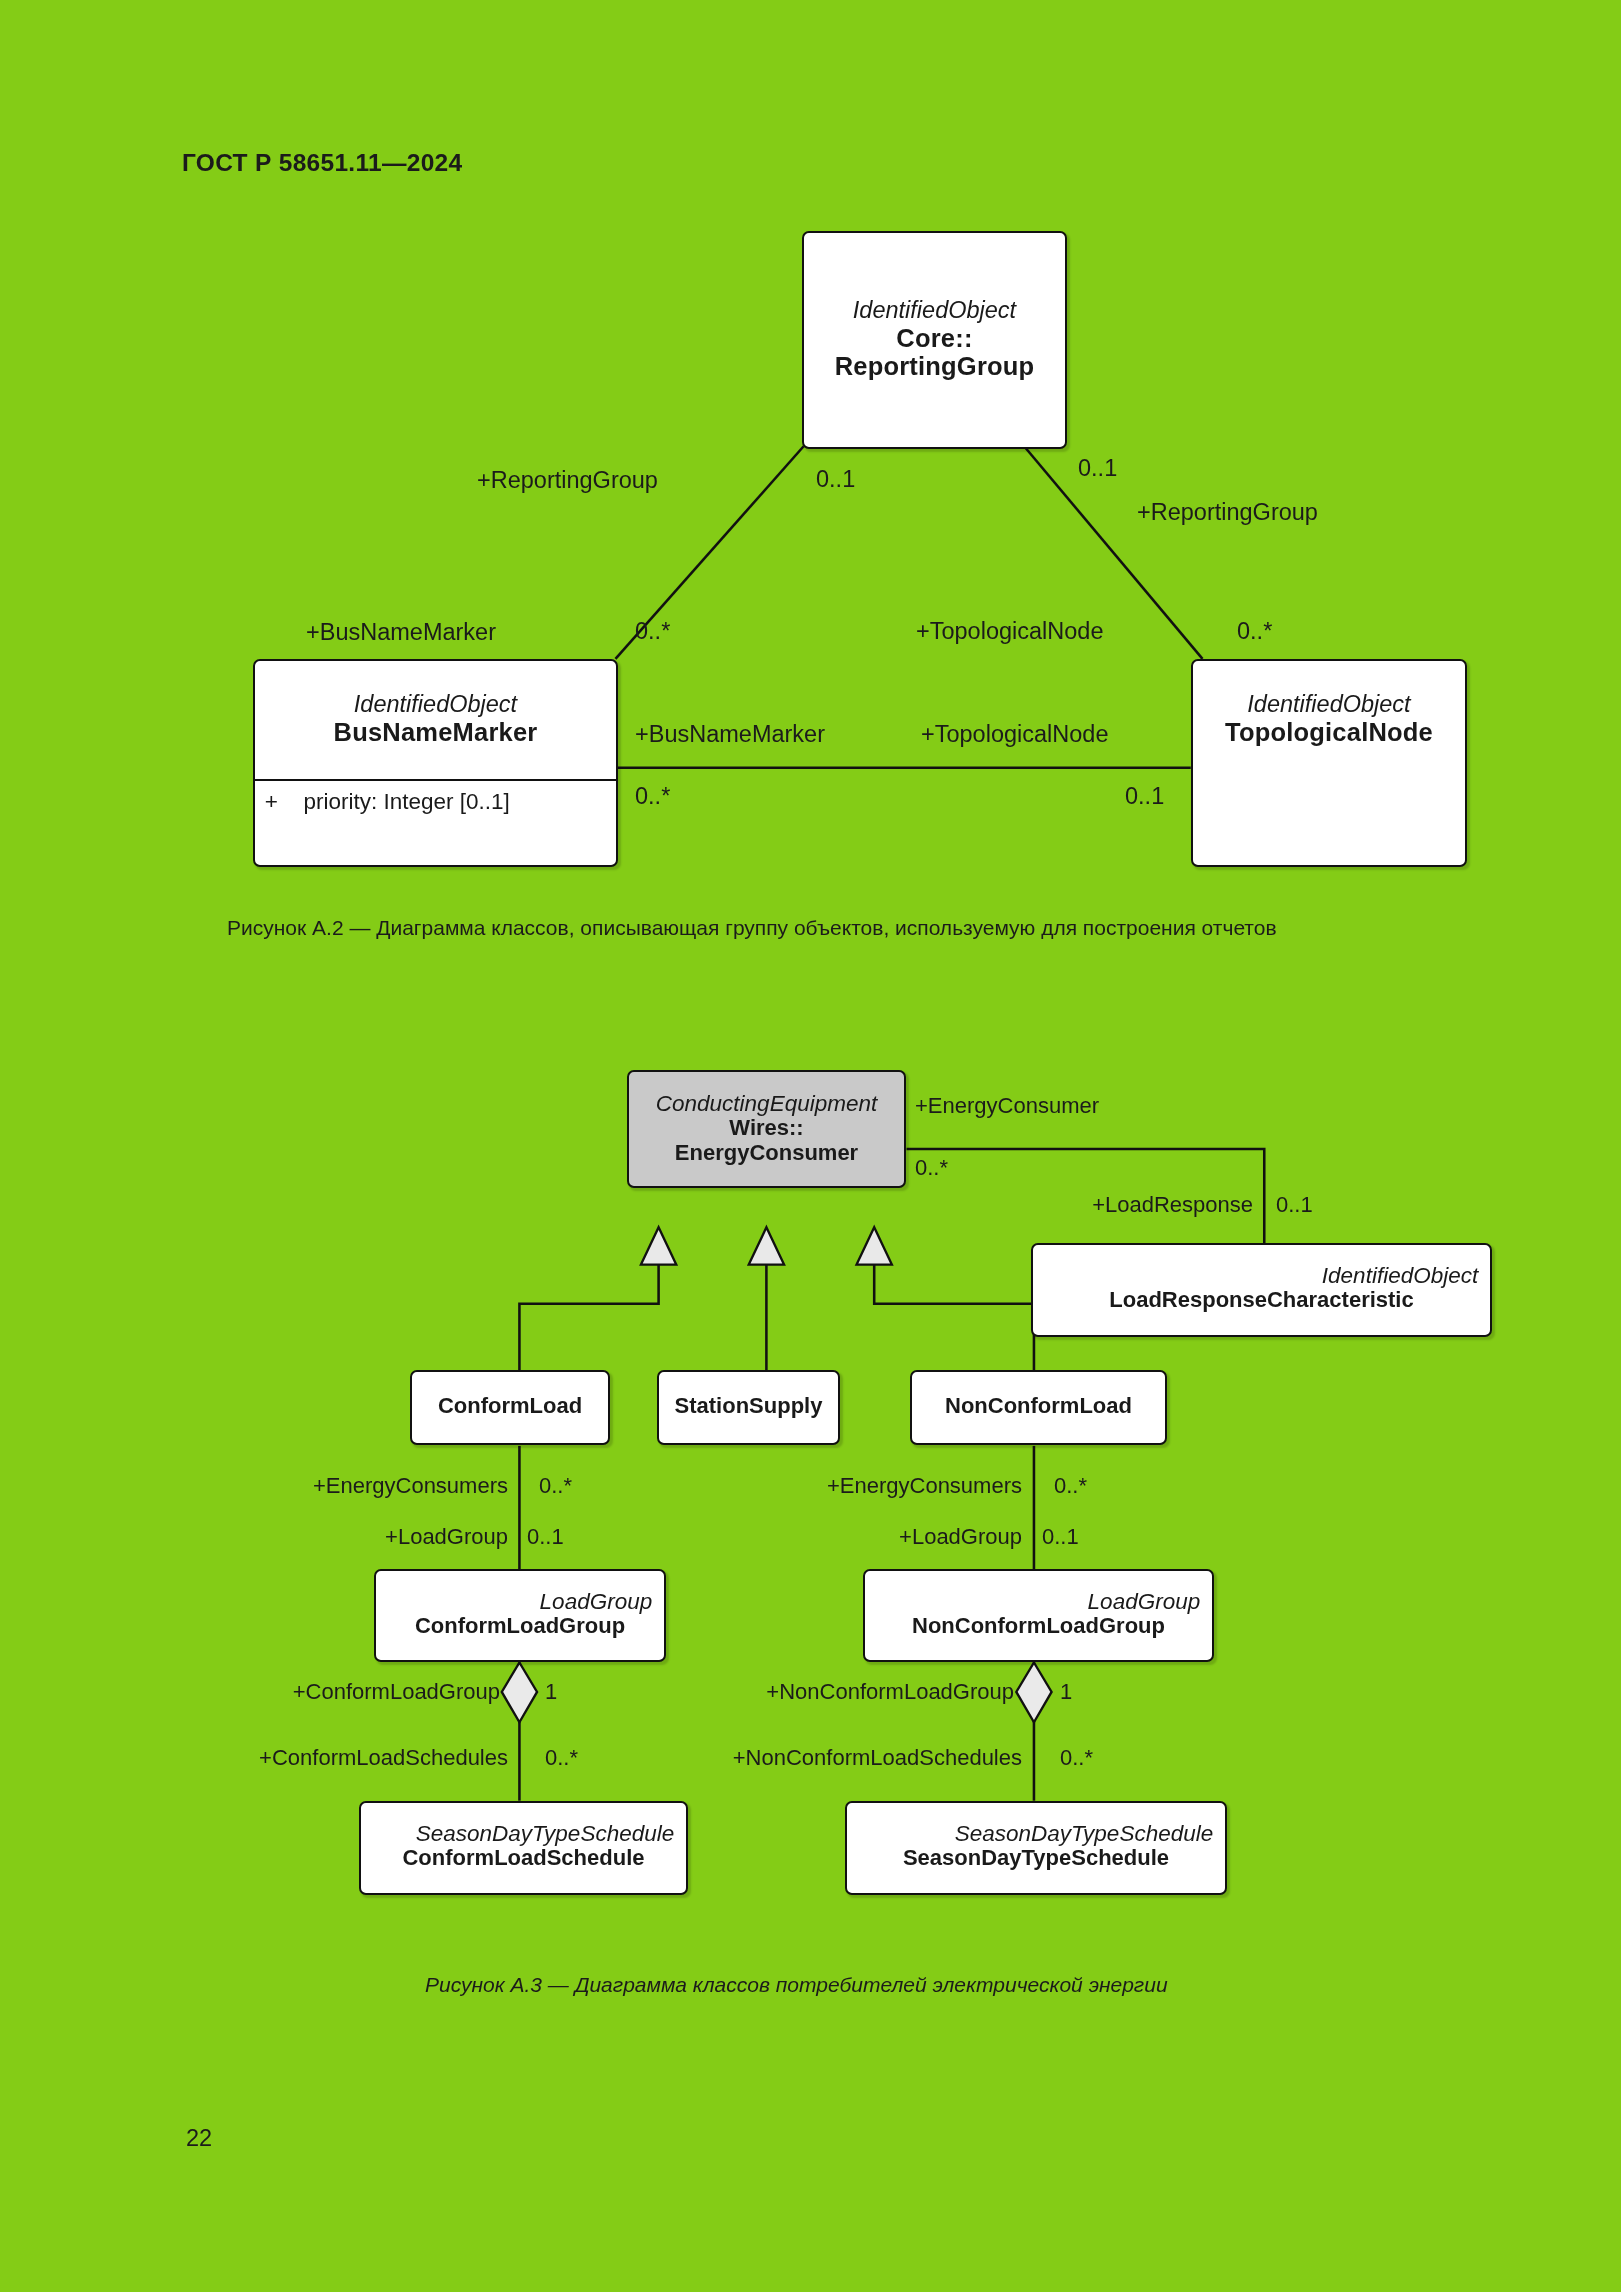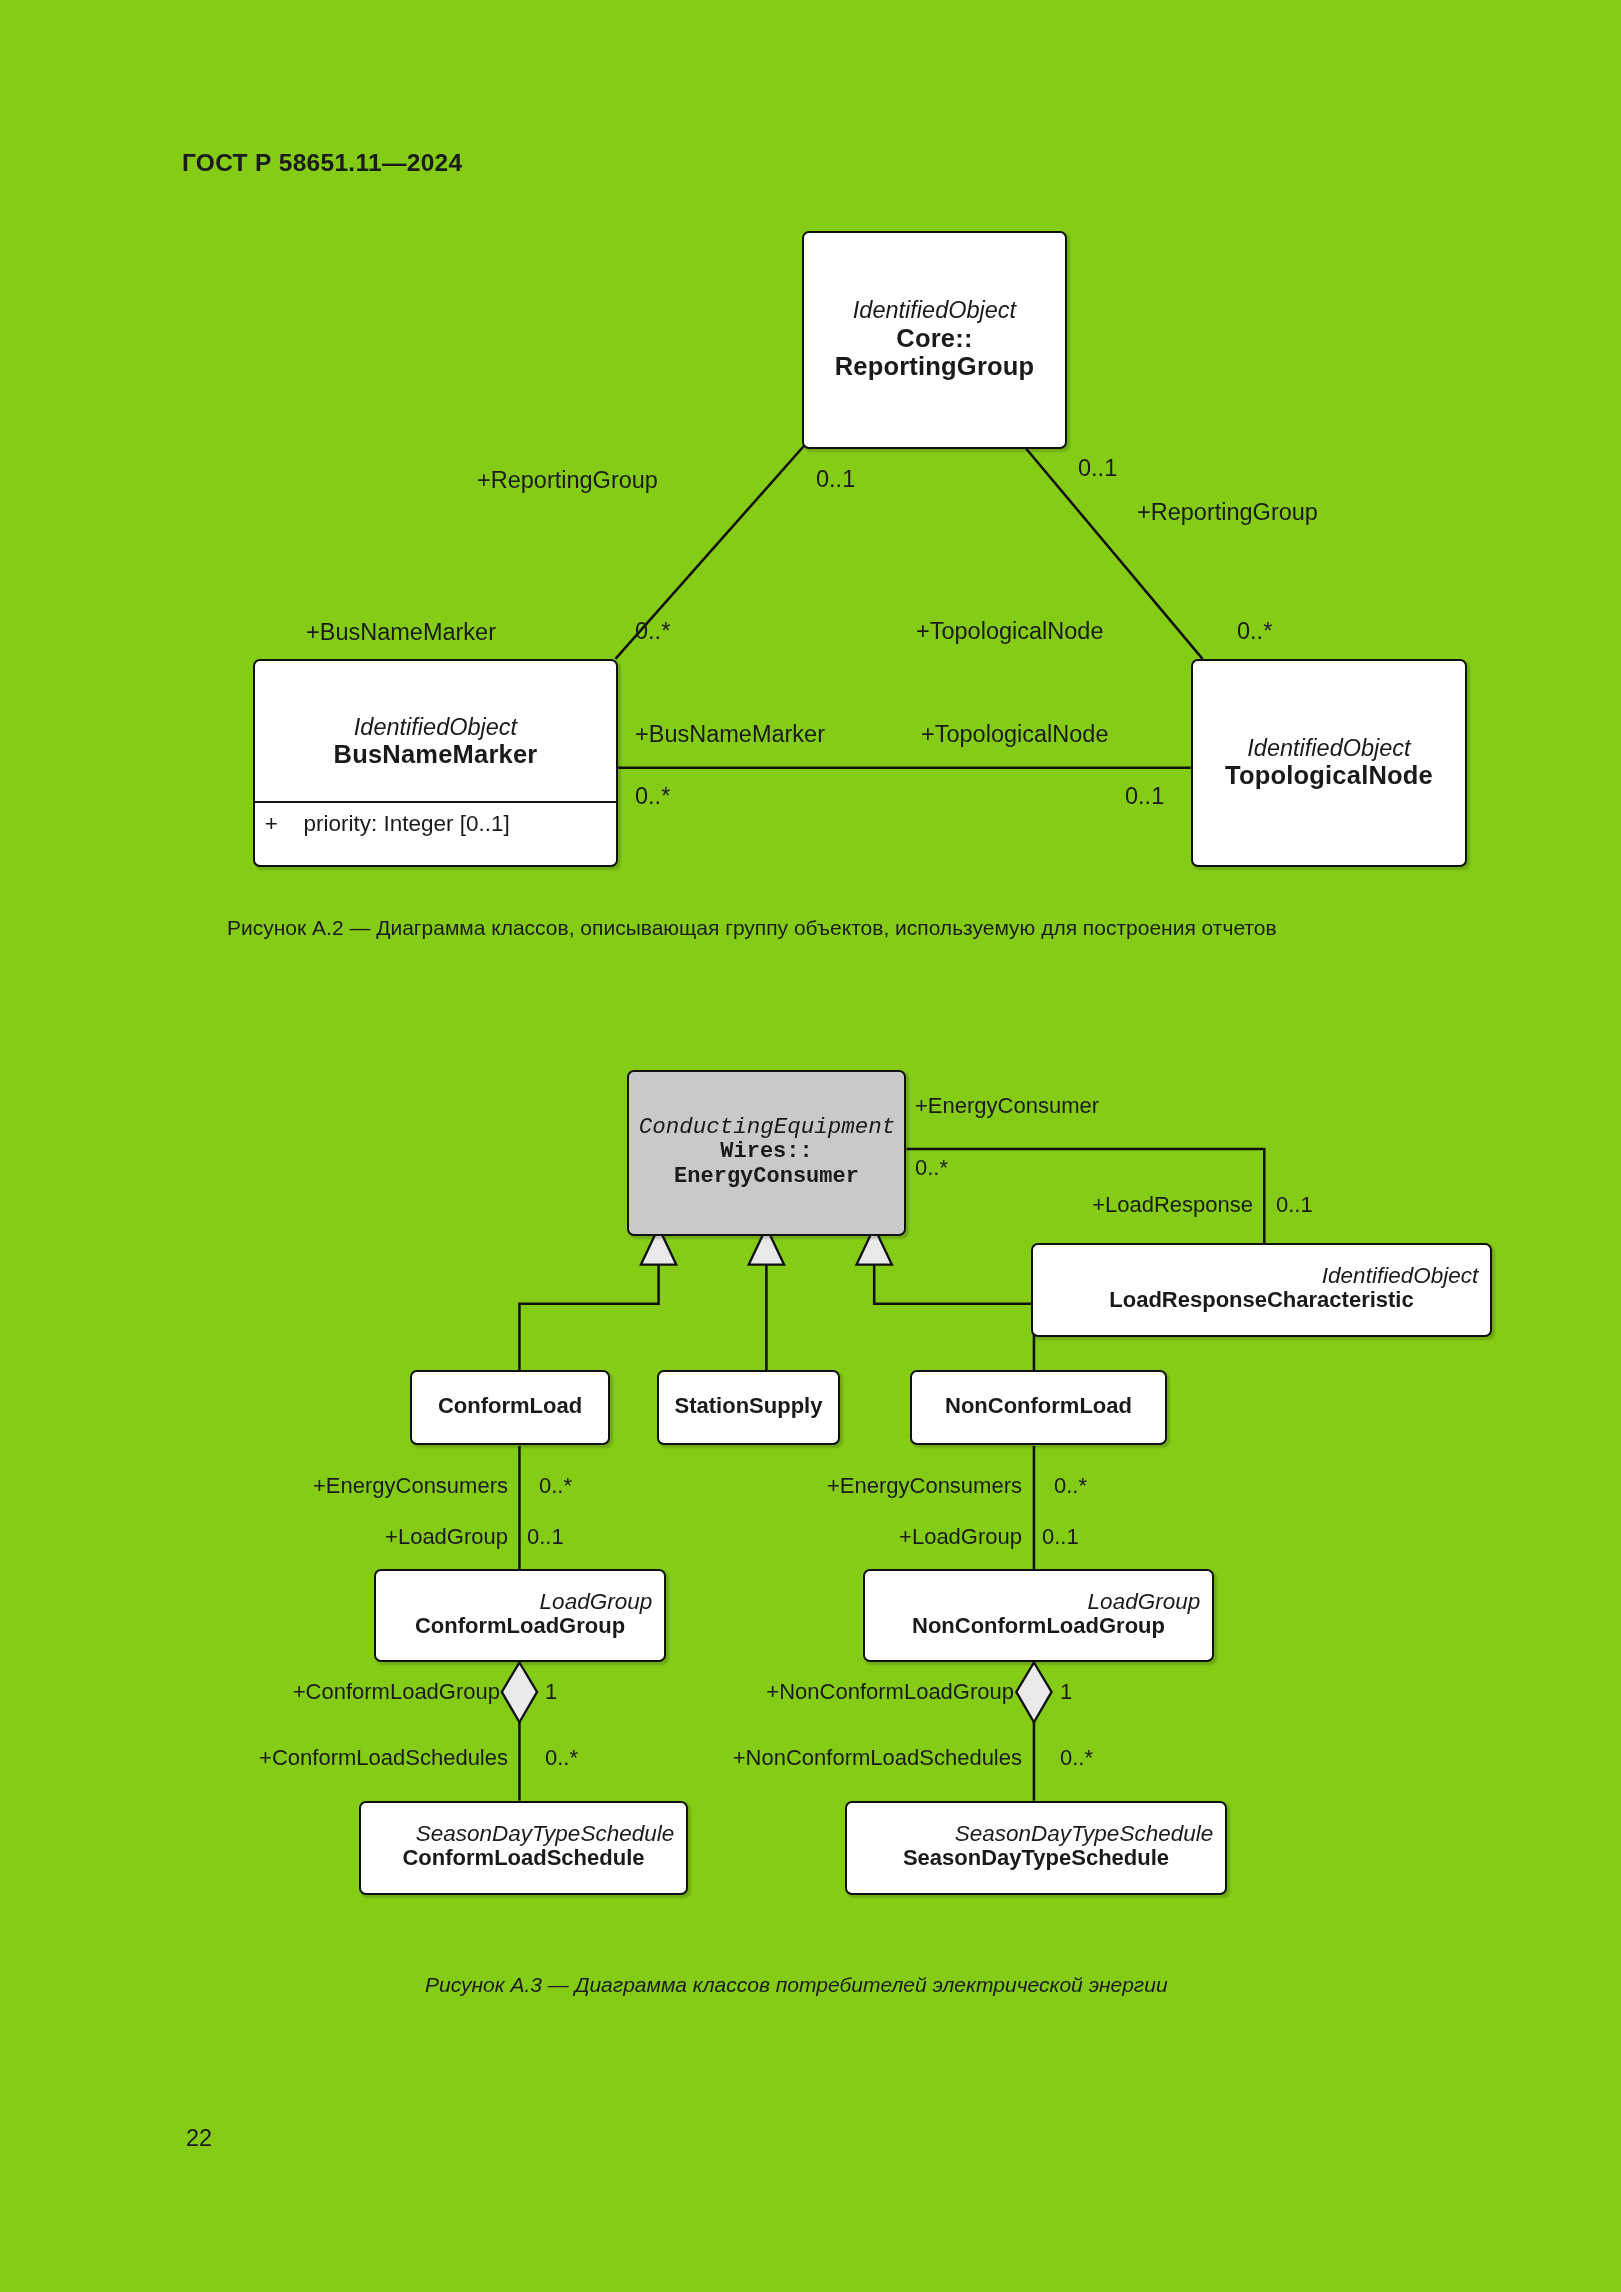--- a/index.html
+++ b/index.html
@@ -62,21 +62,20 @@
 
   
   .uml-box {
     position: absolute;
     box-sizing: border-box;
     background: #ffffff;
     border: 2.5px solid #111111;
     display: flex;
     flex-direction: column;
     box-shadow: 2.9px 2.9px 2px rgba(0,0,0,0.16);
-    justify-content: center;
   }
   .uml-box.rounded { border-radius: 6.9px; }
   .uml-box.shaded { background: #c9c9c9; }
   .uml-box .head {
     flex: 1 1 auto;
     display: flex;
     flex-direction: column;
     justify-content: center;
     padding: 3.9px 9.8px 5.9px 9.8px;
   }
@@ -219,21 +218,21 @@
 
         <line x1="530" y1="1696" x2="530" y2="1837"></line>
         <polygon points="530,1696 548,1726 530,1757 512,1726" fill="#eaeaea" stroke="#111111" stroke-width="2.4"></polygon>
 
         <line x1="1055" y1="1475" x2="1055" y2="1601"></line>
         <line x1="1055" y1="1696" x2="1055" y2="1837"></line>
         <polygon points="1055,1696 1073,1726 1055,1757 1037,1726" fill="#eaeaea" stroke="#111111" stroke-width="2.4"></polygon>
       </g>
     </svg>
 
-    <div class="uml-box rounded shaded" style="left:627px; top:1070px; width:279px; height:166px;font-family:Liberation Mono, monospace;">
+    <div class="uml-box rounded shaded" style="left:627px; top:1070px; width:279px; height:118px;">
       <div class="head">
         <div class="stereo">ConductingEquipment</div>
         <div class="cname">Wires::</div>
         <div class="cname">EnergyConsumer</div>
       </div>
     </div>
 
     <div class="uml-box rounded" style="left:1031px; top:1243px; width:461px; height:94px;">
       <div class="head" style="padding:2px 11.8px 5.9px 11.8px;">
         <div class="stereo right">IdentifiedObject</div>

